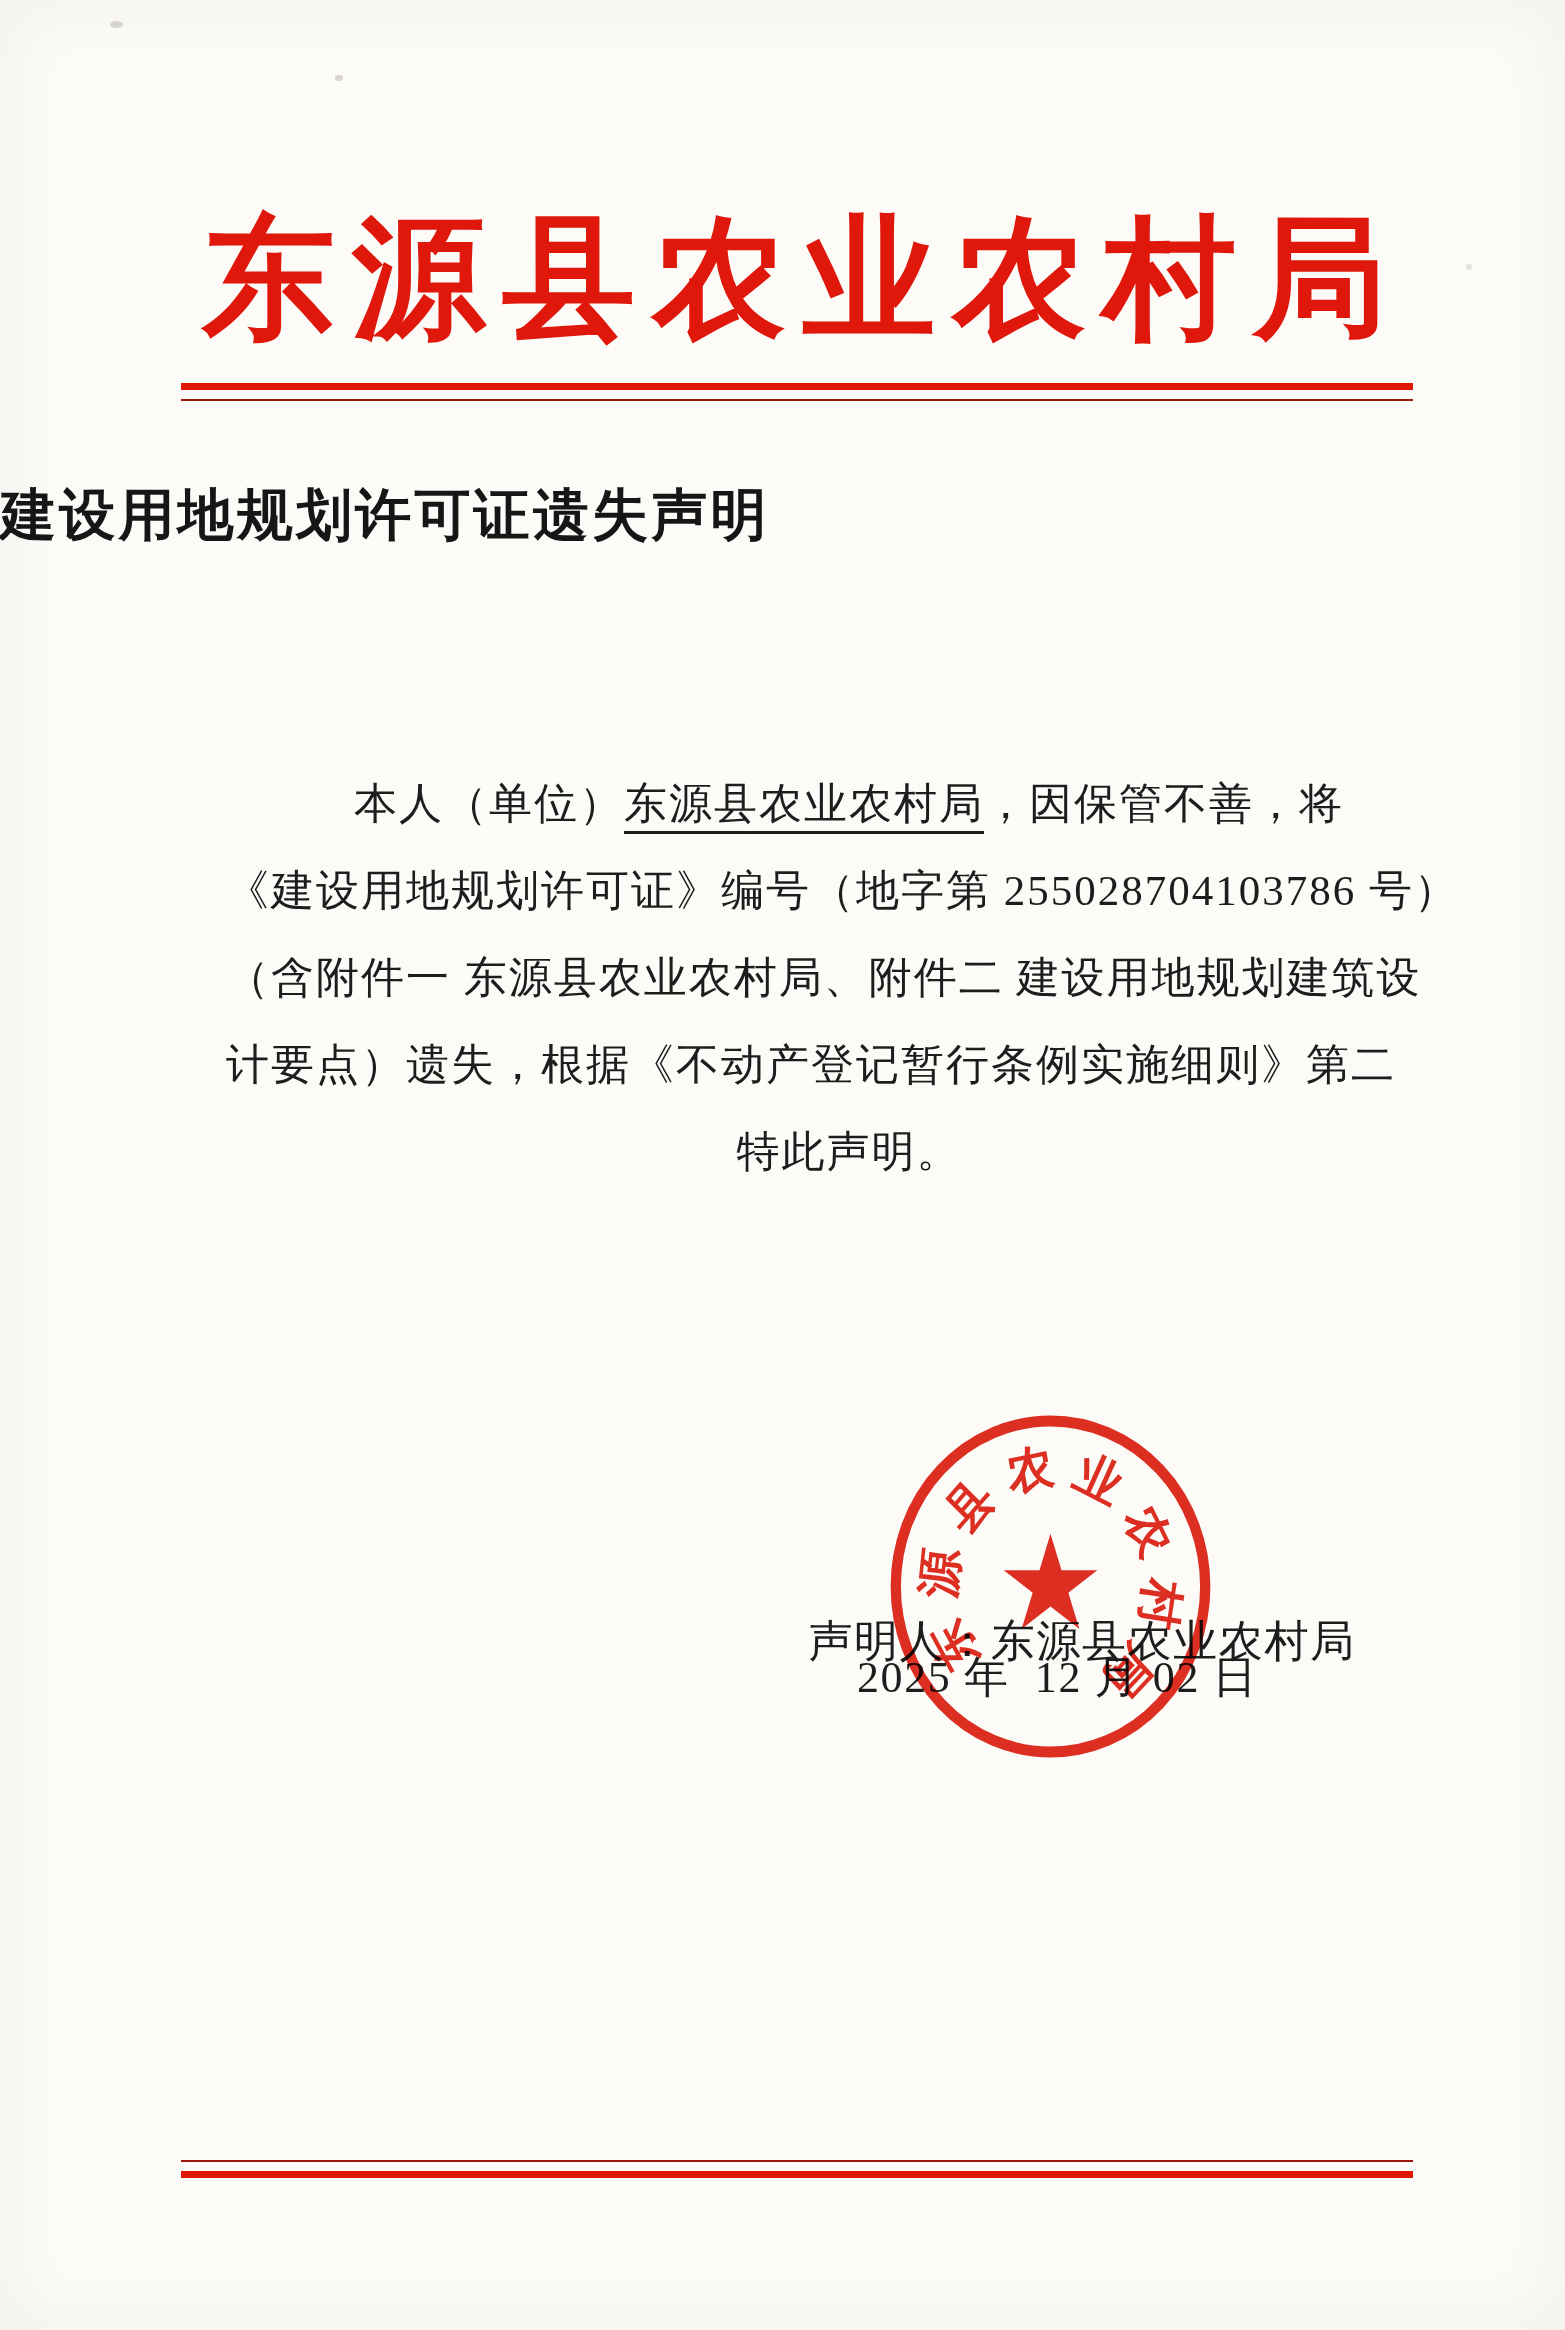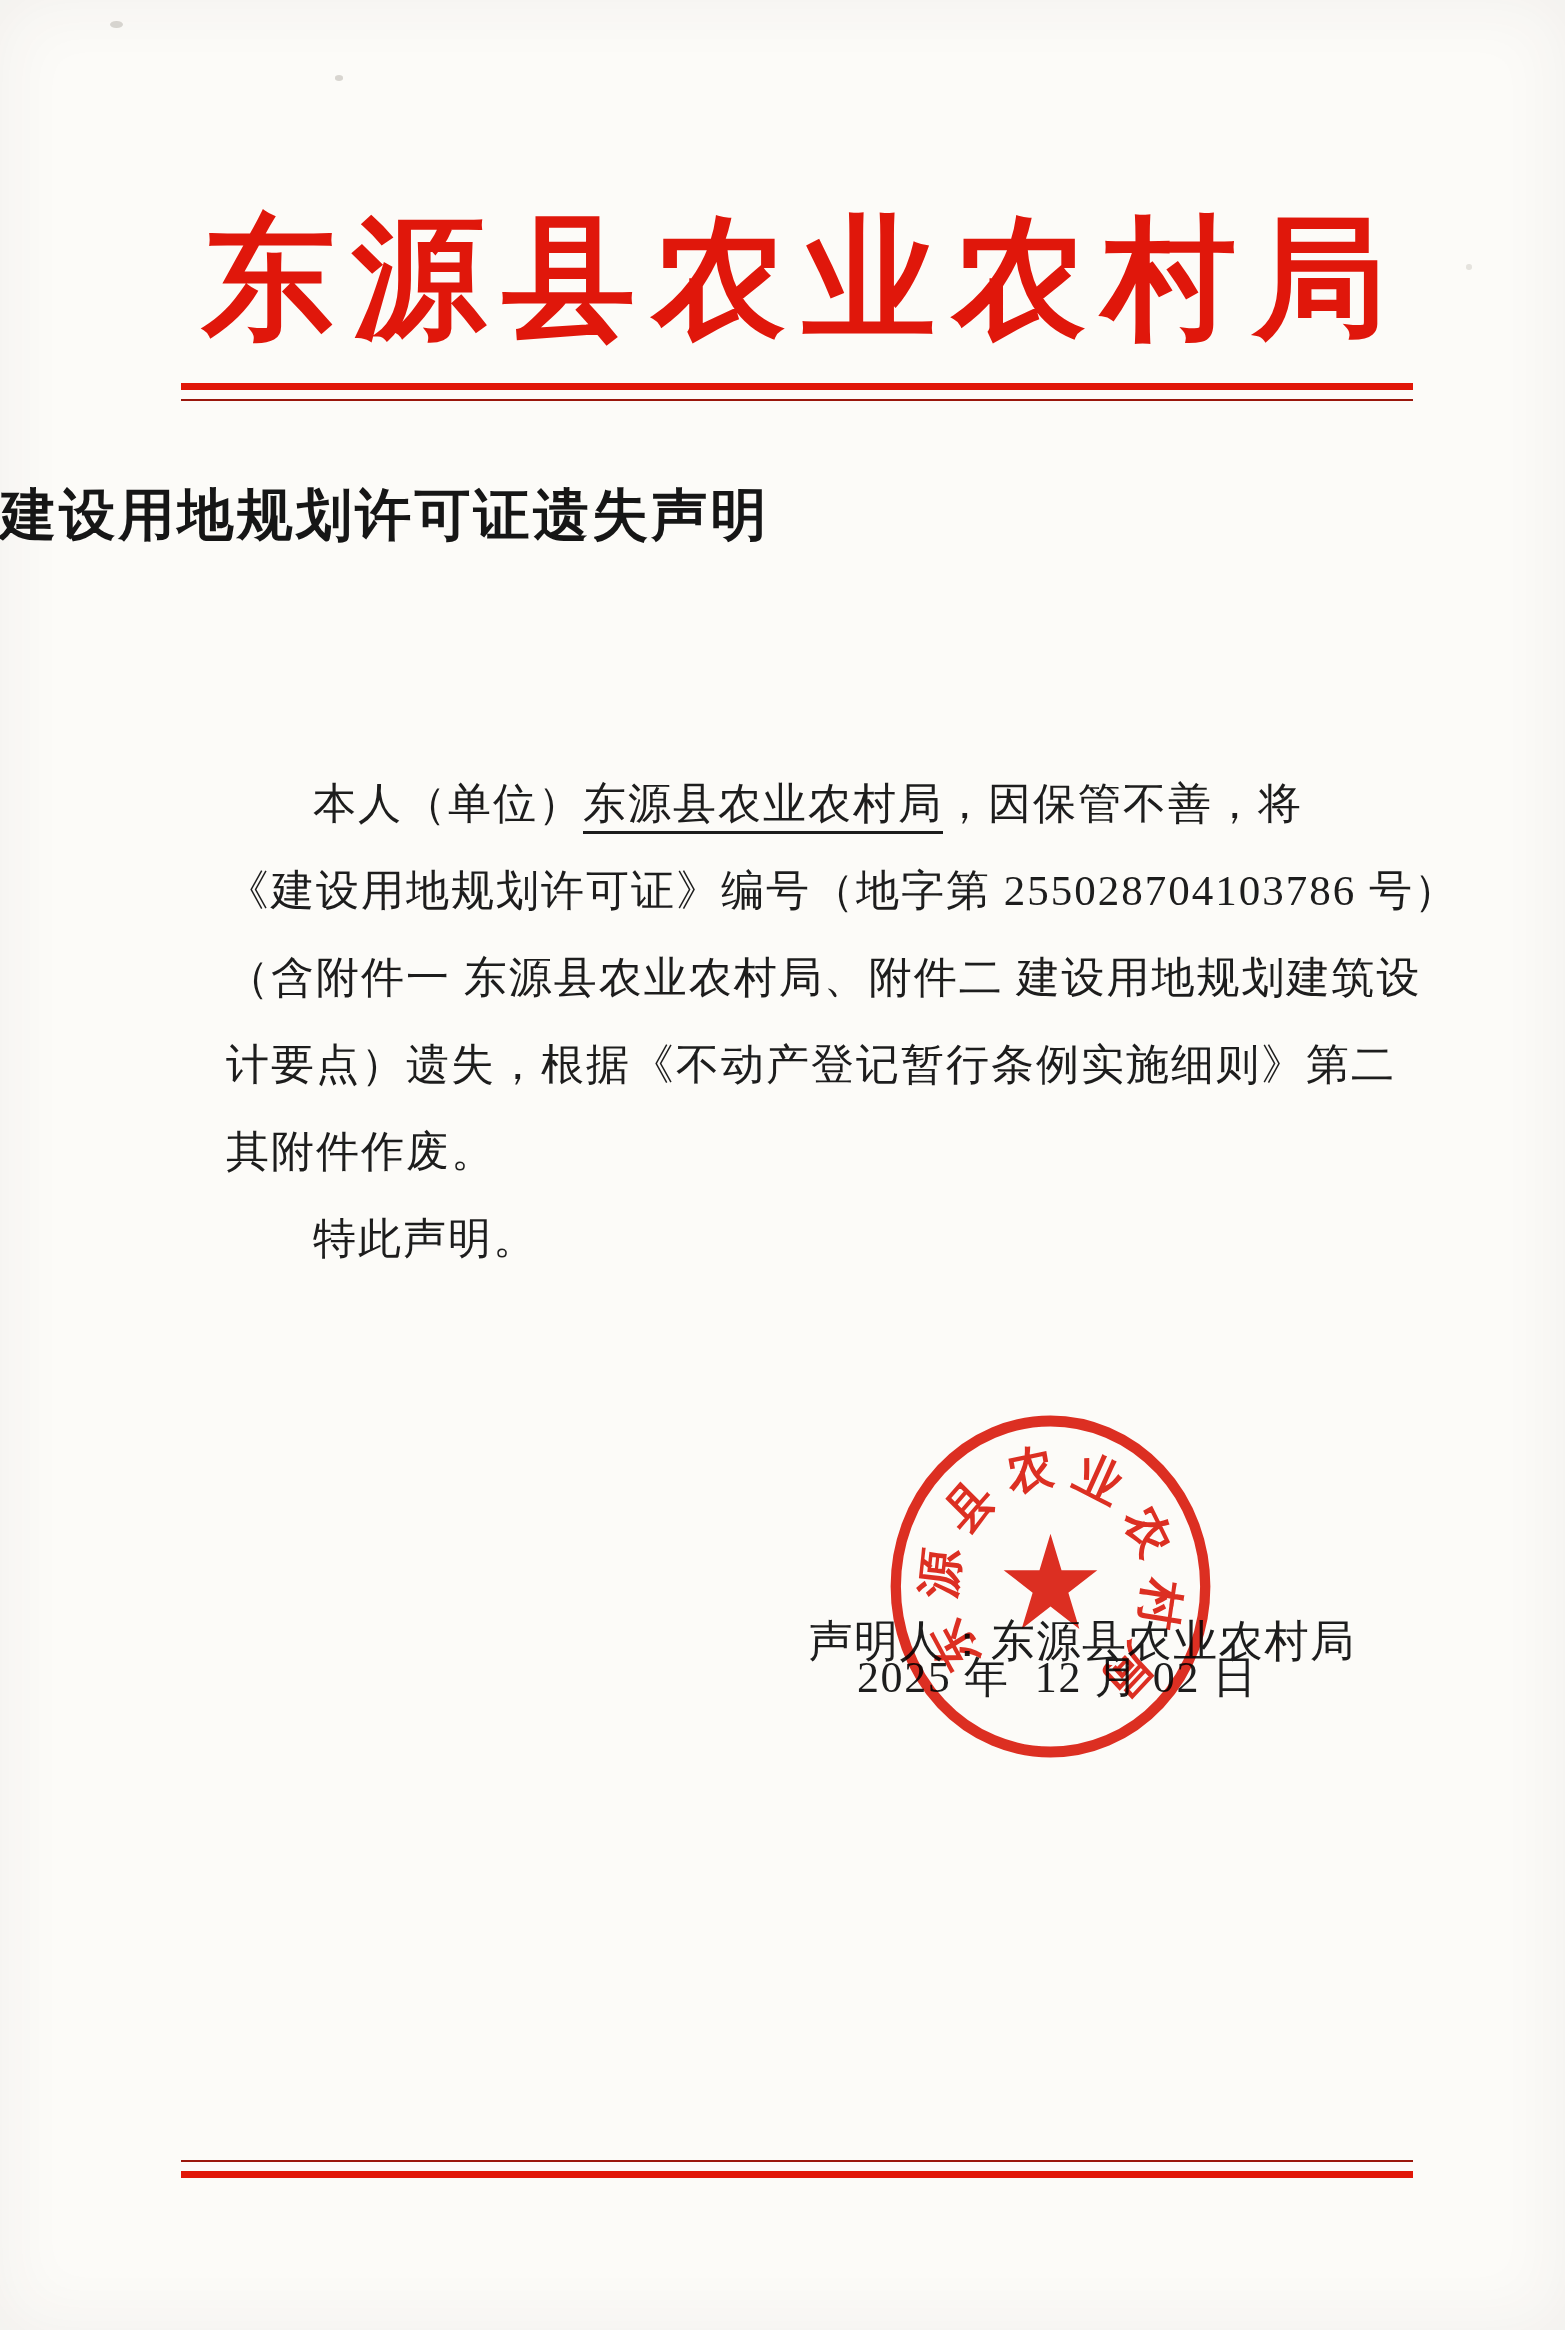--- a/index.html
+++ b/index.html
@@ -64,21 +64,21 @@
   .body-text {
     position: absolute;
     left: 226px;
     top: 760px;
     width: 1159px;
     font-size: 43px;
     line-height: 87px;
     letter-spacing: 2px;
     color: #1d1d1d;
   }
-  .body-line { height: 87px; white-space: nowrap; }
+  .body-line { height: 87px; white-space: nowrap; text-align: center; }
   .indented { text-indent: 87px; }
   .uname {
     border-bottom: 3.2px solid #1d1d1d;
     padding-bottom: 4px;
   }
 
   
   .sign-line {
     position: absolute;
     left: 758px;
@@ -153,21 +153,20 @@
 
   <div class="doc-title">建设用地规划许可证遗失声明</div>
 
   <div class="body-text">
     <div class="body-line indented">
       <span>本人（单位）</span><span class="uname">东源县农业农村局</span><span>，因保管不善，将</span>
     </div>
     <div class="body-line">《建设用地规划许可证》编号（地字第 255028704103786 号）</div>
     <div class="body-line">（含附件一 东源县农业农村局、附件二 建设用地规划建筑设</div>
     <div class="body-line">计要点）遗失，根据《不动产登记暂行条例实施细则》第二</div>
-    <div class="body-line">其附件作废。</div>
     <div class="body-line indented">特此声明。</div>
   </div>
 
   <div class="sign-line">
     <span>声明人：</span><span>东源县农业农村局</span>
   </div>
   <div class="date-line">2025 年  12 月 02 日</div>
 
   <svg class="seal" viewBox="-230 -230 460 460">
     <g transform="scale(1,1.07)">

